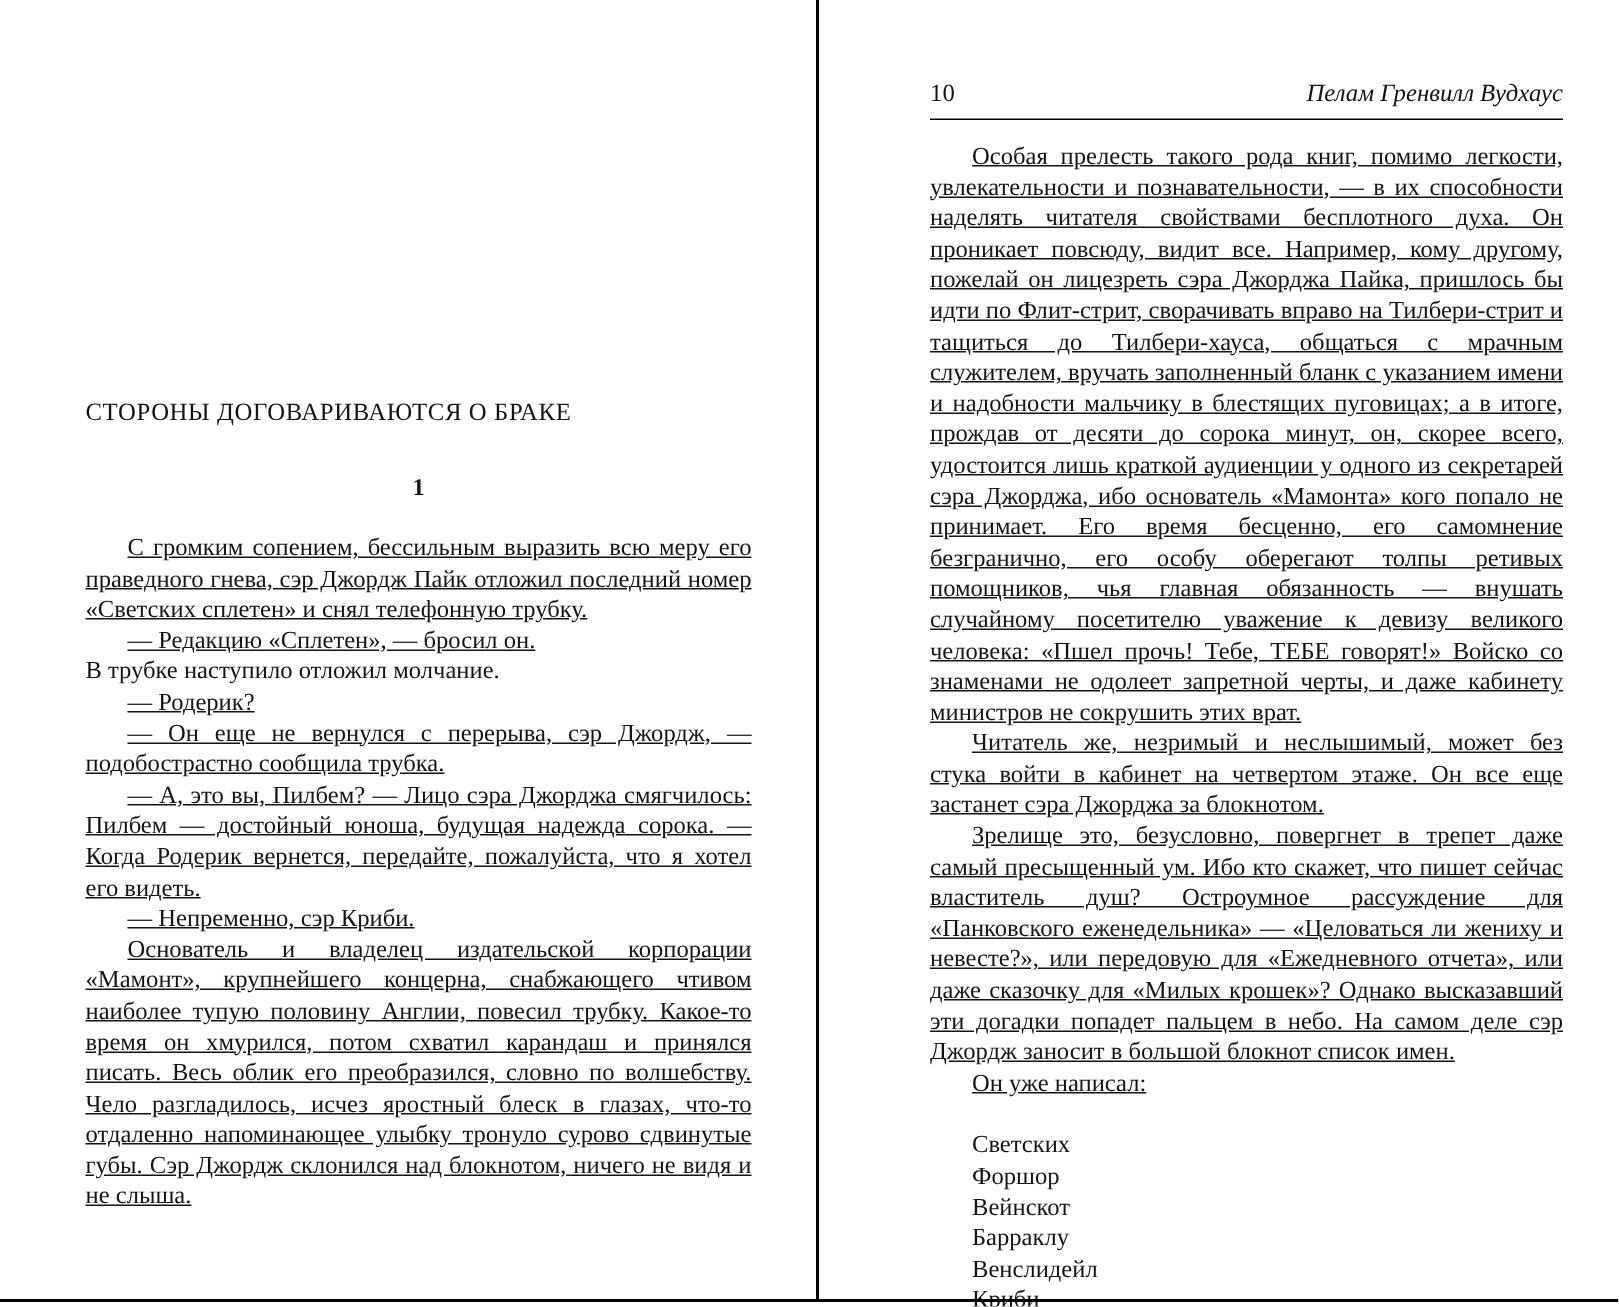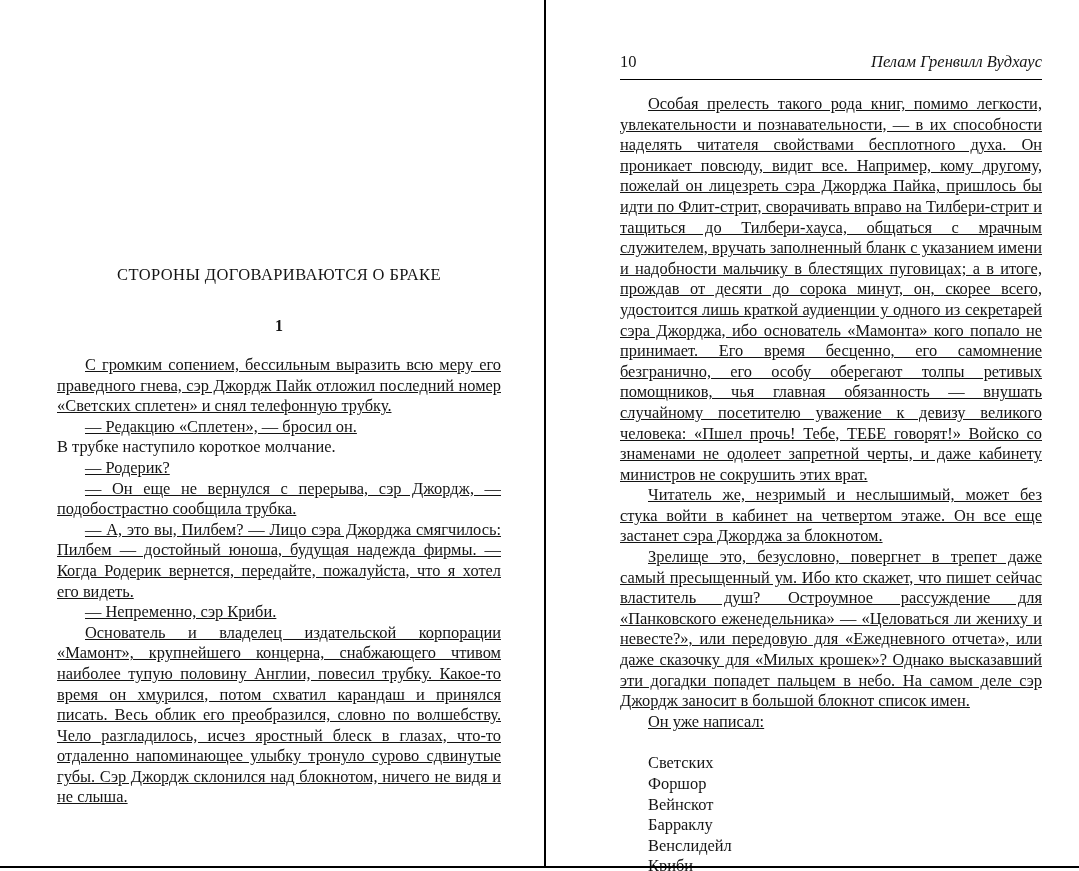--- a/index.html
+++ b/index.html
@@ -46,21 +46,21 @@
     width: 444px;
   }
   .chapter-title {
     text-align: center;
     font-style: italic;
     font-size: 19px;
     line-height: 24px;
     margin: 0 0 10px 0;
   }
   .chapter-heading {
-    text-align: center;
+    text-align: left;
     font-size: 16.5px;
     line-height: 21px;
     letter-spacing: 0.4px;
     margin: 0 0 30px 0;
   }
   .section-number {
     text-align: center;
     font-size: 16px;
     font-weight: bold;
     line-height: 21px;
@@ -112,24 +112,24 @@
 <body>
 
 <div class="spread">
 
   <div class="page-left">
     <div class="chapter-heading">СТОРОНЫ ДОГОВАРИВАЮТСЯ О БРАКЕ</div>
     <div class="section-number">1</div>
     <div class="body">
       <p class="indent">С громким сопением, бессильным выразить всю меру его праведного гнева, сэр Джордж Пайк отложил последний номер «Светских сплетен» и снял телефонную трубку.</p>
       <p class="indent">— Редакцию «Сплетен», — бросил он.</p>
-      <p class="no-indent">В трубке наступило короткое молчание.</p>
+      <p class="no-indent">В трубке наступило отложил молчание.</p>
       <p class="indent">— Родерик?</p>
       <p class="indent">— Он еще не вернулся с перерыва, сэр Джордж, — подобострастно сообщила трубка.</p>
-      <p class="indent">— А, это вы, Пилбем? — Лицо сэра Джорджа смягчилось: Пилбем — достойный юноша, будущая надежда фирмы. — Когда Родерик вернется, передайте, пожалуйста, что я хотел его видеть.</p>
+      <p class="indent">— А, это вы, Пилбем? — Лицо сэра Джорджа смягчилось: Пилбем — достойный юноша, будущая надежда сорока. — Когда Родерик вернется, передайте, пожалуйста, что я хотел его видеть.</p>
       <p class="indent">— Непременно, сэр Криби.</p>
       <p class="indent">Основатель и владелец издательской корпорации «Мамонт», крупнейшего концерна, снабжающего чтивом наиболее тупую половину Англии, повесил трубку. Какое-то время он хмурился, потом схватил карандаш и принялся писать. Весь облик его преобразился, словно по волшебству. Чело разгладилось, исчез яростный блеск в глазах, что-то отдаленно напоминающее улыбку тронуло сурово сдвинутые губы. Сэр Джордж склонился над блокнотом, ничего не видя и не слыша.</p>
     </div>
   </div>
 
   <div class="page-right-header">
     <div class="header-row">
       <span>10</span>
       <span class="running-title">Пелам Гренвилл Вудхаус</span>
     </div>

